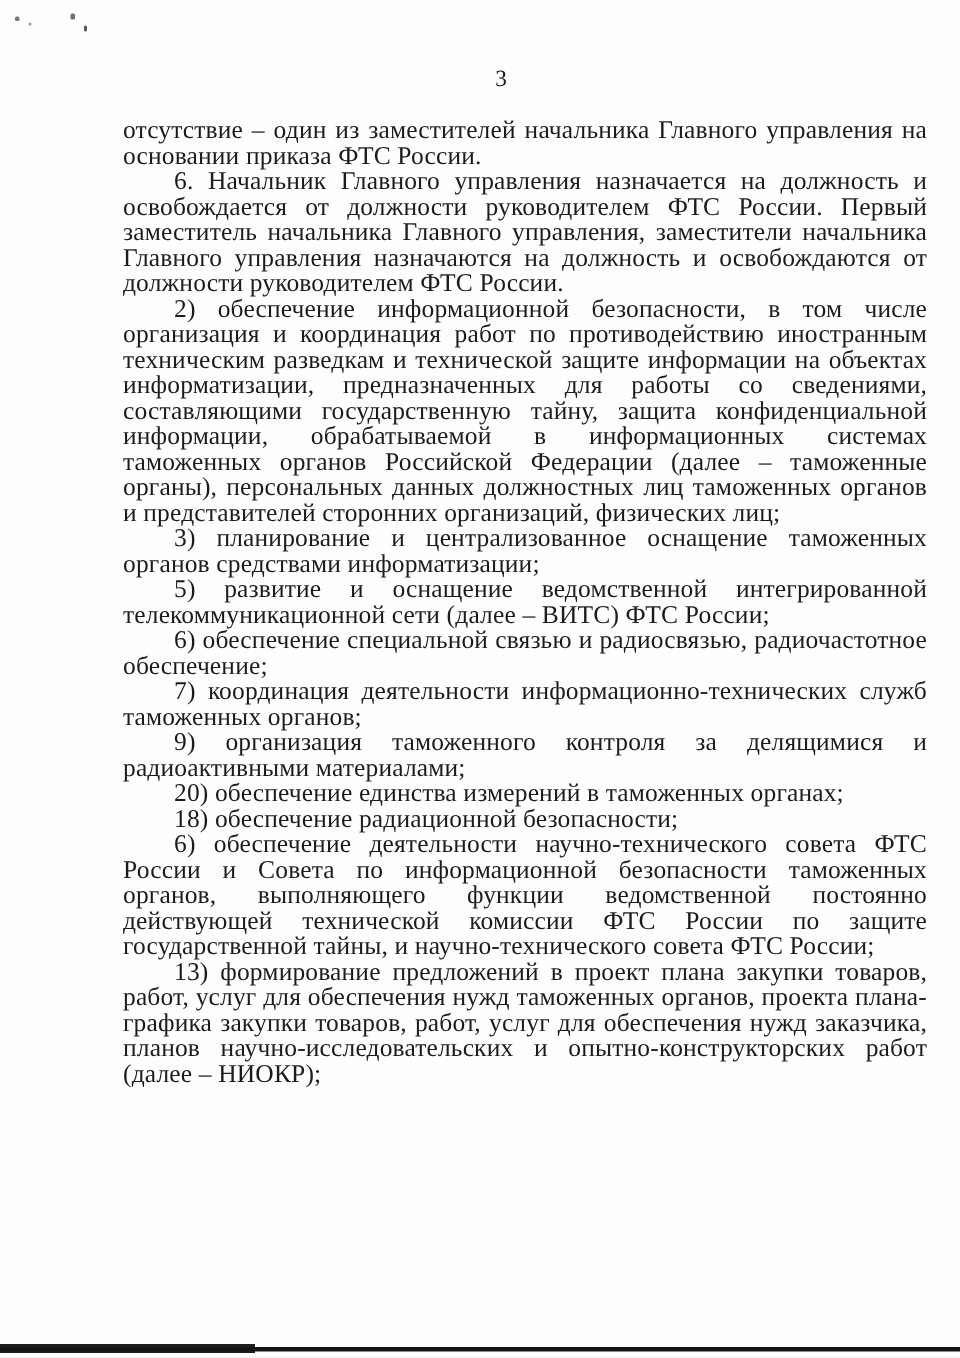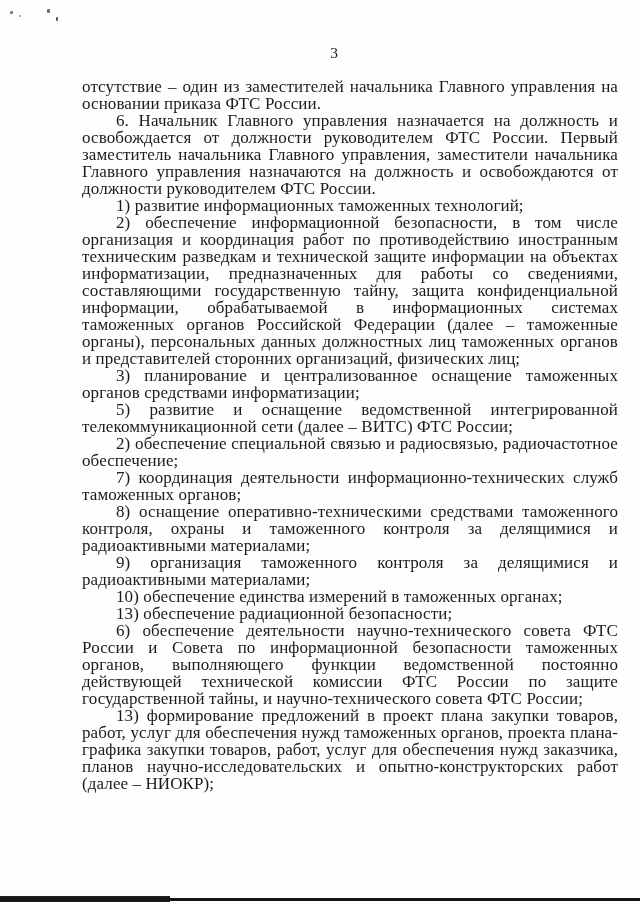--- a/index.html
+++ b/index.html
@@ -79,30 +79,28 @@
   <div class="speck s2"></div>
   <div class="speck s3"></div>
   <div class="speck s4"></div>
 
   <div class="page-number">3</div>
 
   <div class="doc-body">
 
   <p class="para noindent">отсутствие – один из заместителей начальника Главного управления на основании приказа ФТС России.</p>
       <p class="para">6. Начальник Главного управления назначается на должность и освобождается от должности руководителем ФТС России. Первый заместитель начальника Главного управления, заместители начальника Главного управления назначаются на должность и освобождаются от должности руководителем ФТС России.</p>
-      <p class="para">1) развитие информационных таможенных технологий;</p>
       <p class="para">2) обеспечение информационной безопасности, в том числе организация и координация работ по противодействию иностранным техническим разведкам и технической защите информации на объектах информатизации, предназначенных для работы со сведениями, составляющими государственную тайну, защита конфиденциальной информации, обрабатываемой в информационных системах таможенных органов Российской Федерации (далее – таможенные органы), персональных данных должностных лиц таможенных органов и представителей сторонних организаций, физических лиц;</p>
       <p class="para">3) планирование и централизованное оснащение таможенных органов средствами информатизации;</p>
       <p class="para">5) развитие и оснащение ведомственной интегрированной телекоммуникационной сети (далее – ВИТС) ФТС России;</p>
-      <p class="para">2) обеспечение специальной связью и радиосвязью, радиочастотное обеспечение;</p>
+      <p class="para">6) обеспечение специальной связью и радиосвязью, радиочастотное обеспечение;</p>
       <p class="para">7) координация деятельности информационно-технических служб таможенных органов;</p>
-      <p class="para">8) оснащение оперативно-техническими средствами таможенного контроля, охраны и таможенного контроля за делящимися и радиоактивными материалами;</p>
       <p class="para">9) организация таможенного контроля за делящимися и радиоактивными материалами;</p>
-      <p class="para">10) обеспечение единства измерений в таможенных органах;</p>
-      <p class="para">13) обеспечение радиационной безопасности;</p>
+      <p class="para">20) обеспечение единства измерений в таможенных органах;</p>
+      <p class="para">18) обеспечение радиационной безопасности;</p>
       <p class="para">6) обеспечение деятельности научно-технического совета ФТС России и Совета по информационной безопасности таможенных органов, выполняющего функции ведомственной постоянно действующей технической комиссии ФТС России по защите государственной тайны, и научно-технического совета ФТС России;</p>
       <p class="para">13) формирование предложений в проект плана закупки товаров, работ, услуг для обеспечения нужд таможенных органов, проекта плана-графика закупки товаров, работ, услуг для обеспечения нужд заказчика, планов научно-исследовательских и опытно-конструкторских работ (далее – НИОКР);</p>
     </div>
 
   <div class="bottom-line-thick"></div>
   <div class="bottom-line"></div>
 
 </div>
 
 </body></html>

